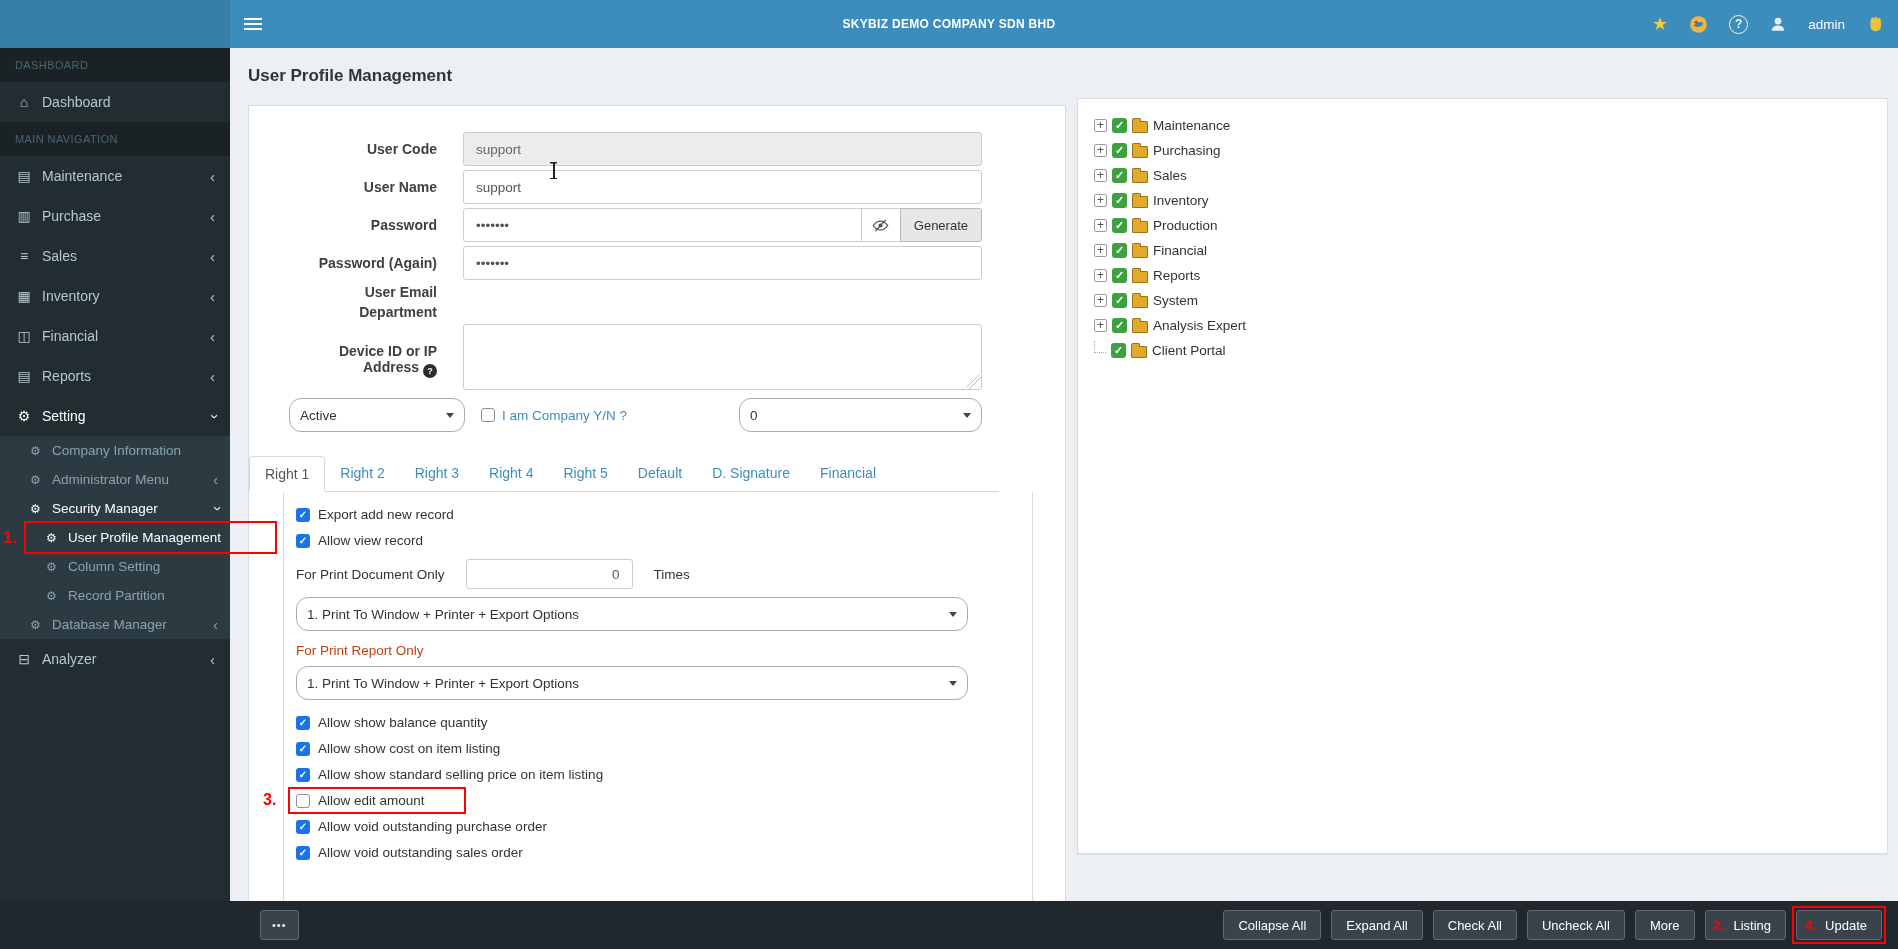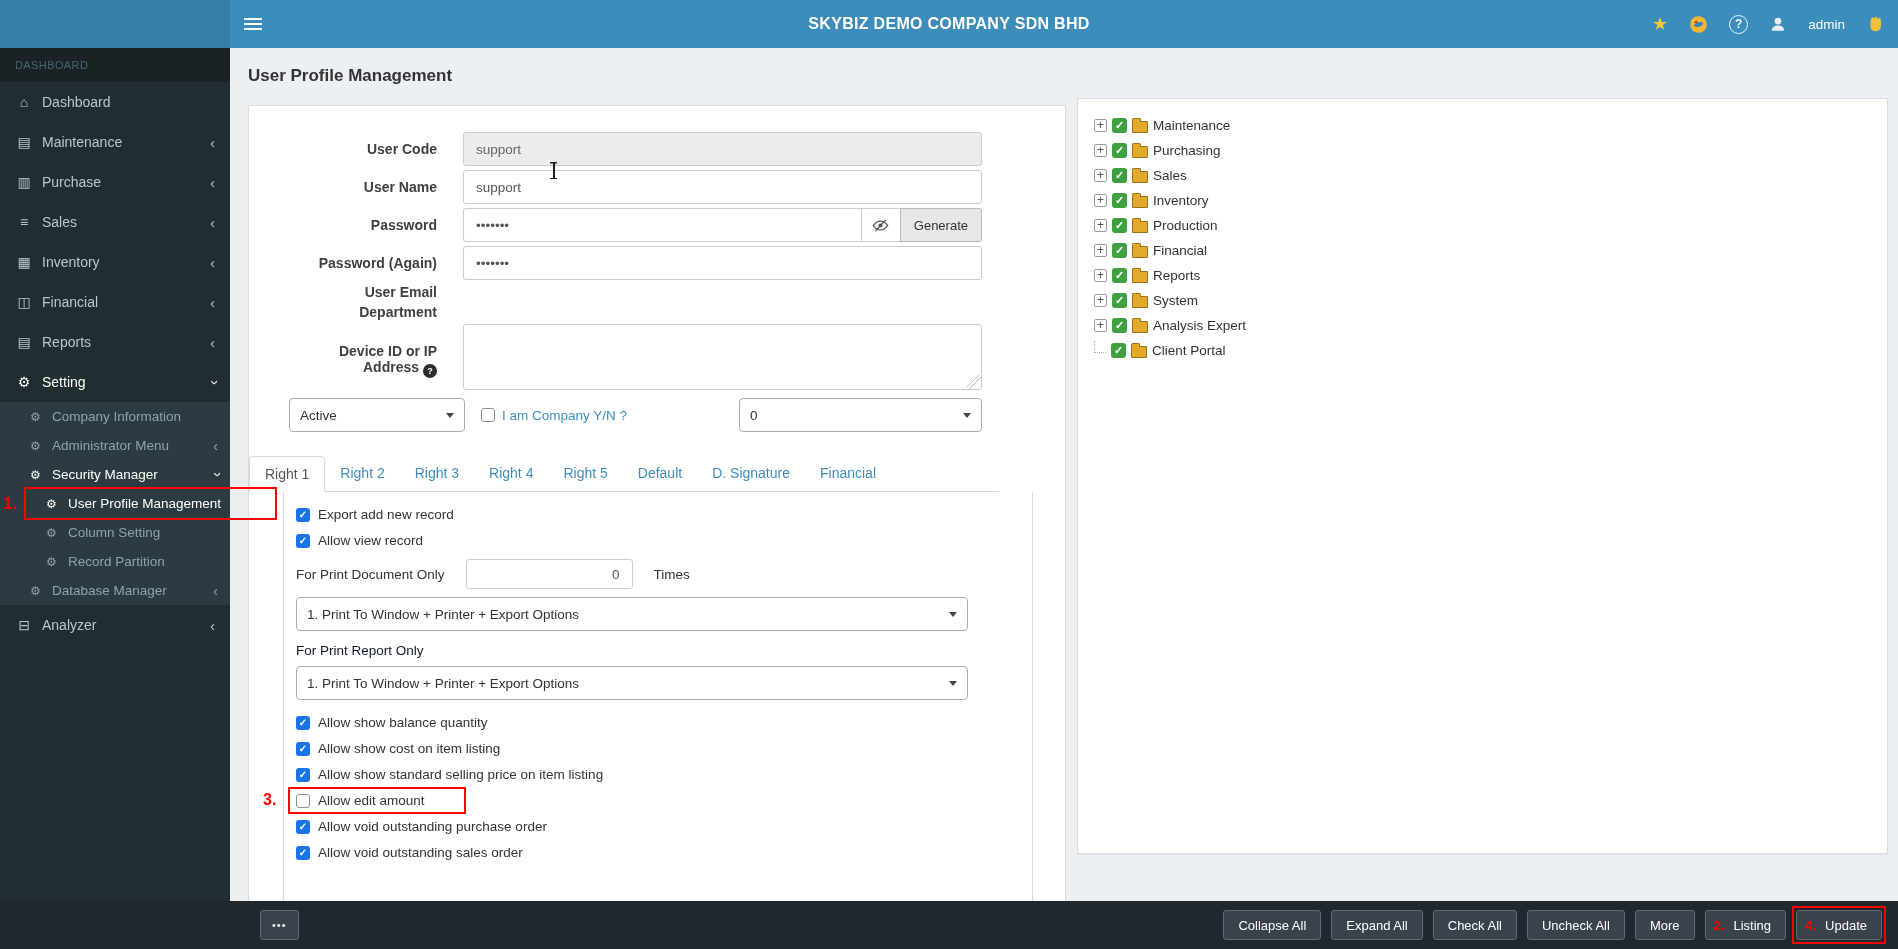--- a/index.html
+++ b/index.html
@@ -9,21 +9,21 @@
     background:#ecf0f5;
     position:relative;
     color:#333;
   }
 
   
   .topbar { position:fixed; top:0; left:0; right:0; height:48px; background:#3c8dbc; z-index:50; }
   .logo-strip { position:absolute; left:0; top:0; width:230px; height:48px; background:#367fa9; }
   .burger-btn { position:absolute; left:230px; top:0; width:46px; height:48px; display:flex; align-items:center; justify-content:center; cursor:pointer; }
   .burger { width:18px; height:2px; background:#fff; box-shadow:0 -5px 0 #fff, 0 5px 0 #fff; }
-  .topbar-title { position:absolute; left:50%; top:0; transform:translateX(-50%); line-height:48px; color:#fff; font-weight:700; font-size:16px; letter-spacing:.3px; white-space:nowrap; }
+  .topbar-title { position:absolute; left:50%; top:0; transform:translateX(-50%); line-height:48px; color:#fff; font-weight:700; font-size:12px; letter-spacing:.3px; white-space:nowrap; }
   .topbar-right { position:absolute; right:14px; top:0; height:48px; display:flex; align-items:center; gap:21px; }
   .tb-star { color:#f3c93c; font-size:18px; cursor:pointer; }
   .tb-ic { display:inline-flex; align-items:center; justify-content:center; cursor:pointer; }
   .tb-help { width:19px; height:19px; border:1.5px solid #eaf3f9; border-radius:50%; color:#eaf3f9; font-size:12px; font-weight:700; display:flex; align-items:center; justify-content:center; cursor:pointer; }
   .tb-user { color:#fff; font-size:13.5px; cursor:pointer; }
 
   
   .sidebar { position:fixed; top:48px; left:0; bottom:0; width:230px; background:#222d32; z-index:40; }
   .sb-header { padding:11px 15px; font-size:11px; color:#4b646f; background:#1a2226; letter-spacing:.4px; }
   .sb-item { position:relative; display:flex; align-items:center; gap:9px; padding:12px 15px; color:#b8c7ce; font-size:14px; cursor:pointer; }
@@ -54,21 +54,21 @@
   .igroup { display:flex; width:519px; }
   .igroup .fin { flex:1; width:auto; border-radius:3px 0 0 3px; }
   .ibtn { height:34px; margin-left:-1px; border:1px solid #c9cdd2; background:#fff; color:#333; font-size:13px; font-family:"Liberation Sans", sans-serif; cursor:pointer; display:flex; align-items:center; justify-content:center; }
   .eye-btn { width:40px; border-radius:0; }
   .gen-btn { padding:0 13px; border-radius:0 3px 3px 0; background:#e7e7e7; border-color:#b9b9b9; }
   .qbadge { display:inline-flex; width:14px; height:14px; border-radius:50%; background:#2d2d2d; color:#fff; font-size:9px; font-weight:700; align-items:center; justify-content:center; margin-left:4px; vertical-align:-2px; }
   .ta { width:519px; height:66px; border:1px solid #c9cdd2; border-radius:3px; resize:none; padding:8px 12px; font:13.5px "Liberation Sans", sans-serif; background:
     linear-gradient(135deg, transparent 0 8px, #b9b9b9 8px 9px, transparent 9px 11px, #b9b9b9 11px 12px, transparent 12px) bottom right/14px 14px no-repeat #fff; }
 
   
-  .sel { position:relative; height:34px; border:1px solid #ababab; border-radius:4px; background:#fff; display:flex; align-items:center; padding:0 28px 0 10px; font-size:13.5px; color:#333; cursor:pointer; white-space:nowrap; overflow:hidden; }
+  .sel { position:relative; height:34px; border:1px solid #ababab; border-radius:12px; background:#fff; display:flex; align-items:center; padding:0 28px 0 10px; font-size:13.5px; color:#333; cursor:pointer; white-space:nowrap; overflow:hidden; }
   .sel::after { content:""; position:absolute; right:10px; top:50%; margin-top:-2px; border:4px solid transparent; border-top:5px solid #444; }
 
   .active-row { display:flex; align-items:center; margin:8px 0 24px 40px; width:693px; }
   .status-sel { width:176px; }
   .count-sel { width:243px; margin-left:auto; }
   .cashier { display:flex; align-items:center; gap:7px; margin-left:16px; cursor:pointer; }
   .cashier-txt { color:#3c8dbc; font-size:13.5px; }
 
   
   .cb { width:14px; height:14px; border-radius:3px; display:inline-flex; align-items:center; justify-content:center; flex:none; cursor:pointer; }
@@ -78,21 +78,21 @@
 
   
   .tabs { display:flex; width:750px; border-bottom:1px solid #d9d9d9; }
   .tab { padding:9px 15px; font-size:14px; color:#3c8dbc; cursor:pointer; }
   .tab.active { background:#fff; border:1px solid #d9d9d9; border-bottom:1px solid #fff; margin-bottom:-1px; border-radius:4px 4px 0 0; color:#555; }
   .tab-panel { margin-left:34px; width:750px; border:1px solid #d9d9d9; border-top:none; padding:12px 12px 60px 12px; }
 
   .check-row { position:relative; display:flex; align-items:center; gap:8px; height:21px; margin-bottom:5px; font-size:13.5px; color:#333; }
   .inline-row { display:flex; align-items:center; gap:21px; margin:8px 0; font-size:13.5px; color:#333; }
   .small-num { width:167px; height:30px; text-align:right; }
-  .plabel { font-size:13.5px; color:#0f172a; margin:10px 0 8px; }
+  .plabel { font-size:13.5px; color:#c2410c; margin:10px 0 8px; }
   .sel.wide { width:672px; margin-bottom:12px; }
 
   
   .tree-row { display:flex; align-items:center; gap:5px; height:25px; padding-left:4px; }
   .expander { width:13px; height:13px; border:1px solid #9b9b9b; border-radius:2px; background:#fff; color:#555; font-size:12px; line-height:11px; text-align:center; flex:none; cursor:pointer; }
   .connector { width:12px; height:12px; border-left:1px dotted #b0b0b0; border-bottom:1px dotted #b0b0b0; transform:translateY(-4px); flex:none; }
   .cb-green { width:15px; height:15px; background:#3fa03f; border-radius:3px; display:inline-flex; align-items:center; justify-content:center; flex:none; cursor:pointer; }
   .cb-green .tick { font-size:11px; }
   .folder { width:16px; height:12px; background:#e3a92c; border:1px solid #9a7216; border-radius:1px; position:relative; margin-top:2px; flex:none; }
   .folder::before { content:""; position:absolute; top:-4px; left:-1px; width:7px; height:3px; background:#e3a92c; border:1px solid #9a7216; border-bottom:none; border-radius:2px 2px 0 0; }
@@ -160,20 +160,21 @@
 </header>
 
 <nav class="sidebar">
   <div class="sb-header">DASHBOARD</div>
 
   <div class="sb-item">
     <span class="sb-ic">⌂</span>
     <span class="sb-txt">Dashboard</span>
   </div>
 
+  <div class="sb-header">MAIN NAVIGATION</div>
 
   <div class="sb-item">
     <span class="sb-ic">▤</span>
     <span class="sb-txt">Maintenance</span>
     <span class="chev">‹</span>
   </div>
   <div class="sb-item">
     <span class="sb-ic">▥</span>
     <span class="sb-txt">Purchase</span>
     <span class="chev">‹</span>

